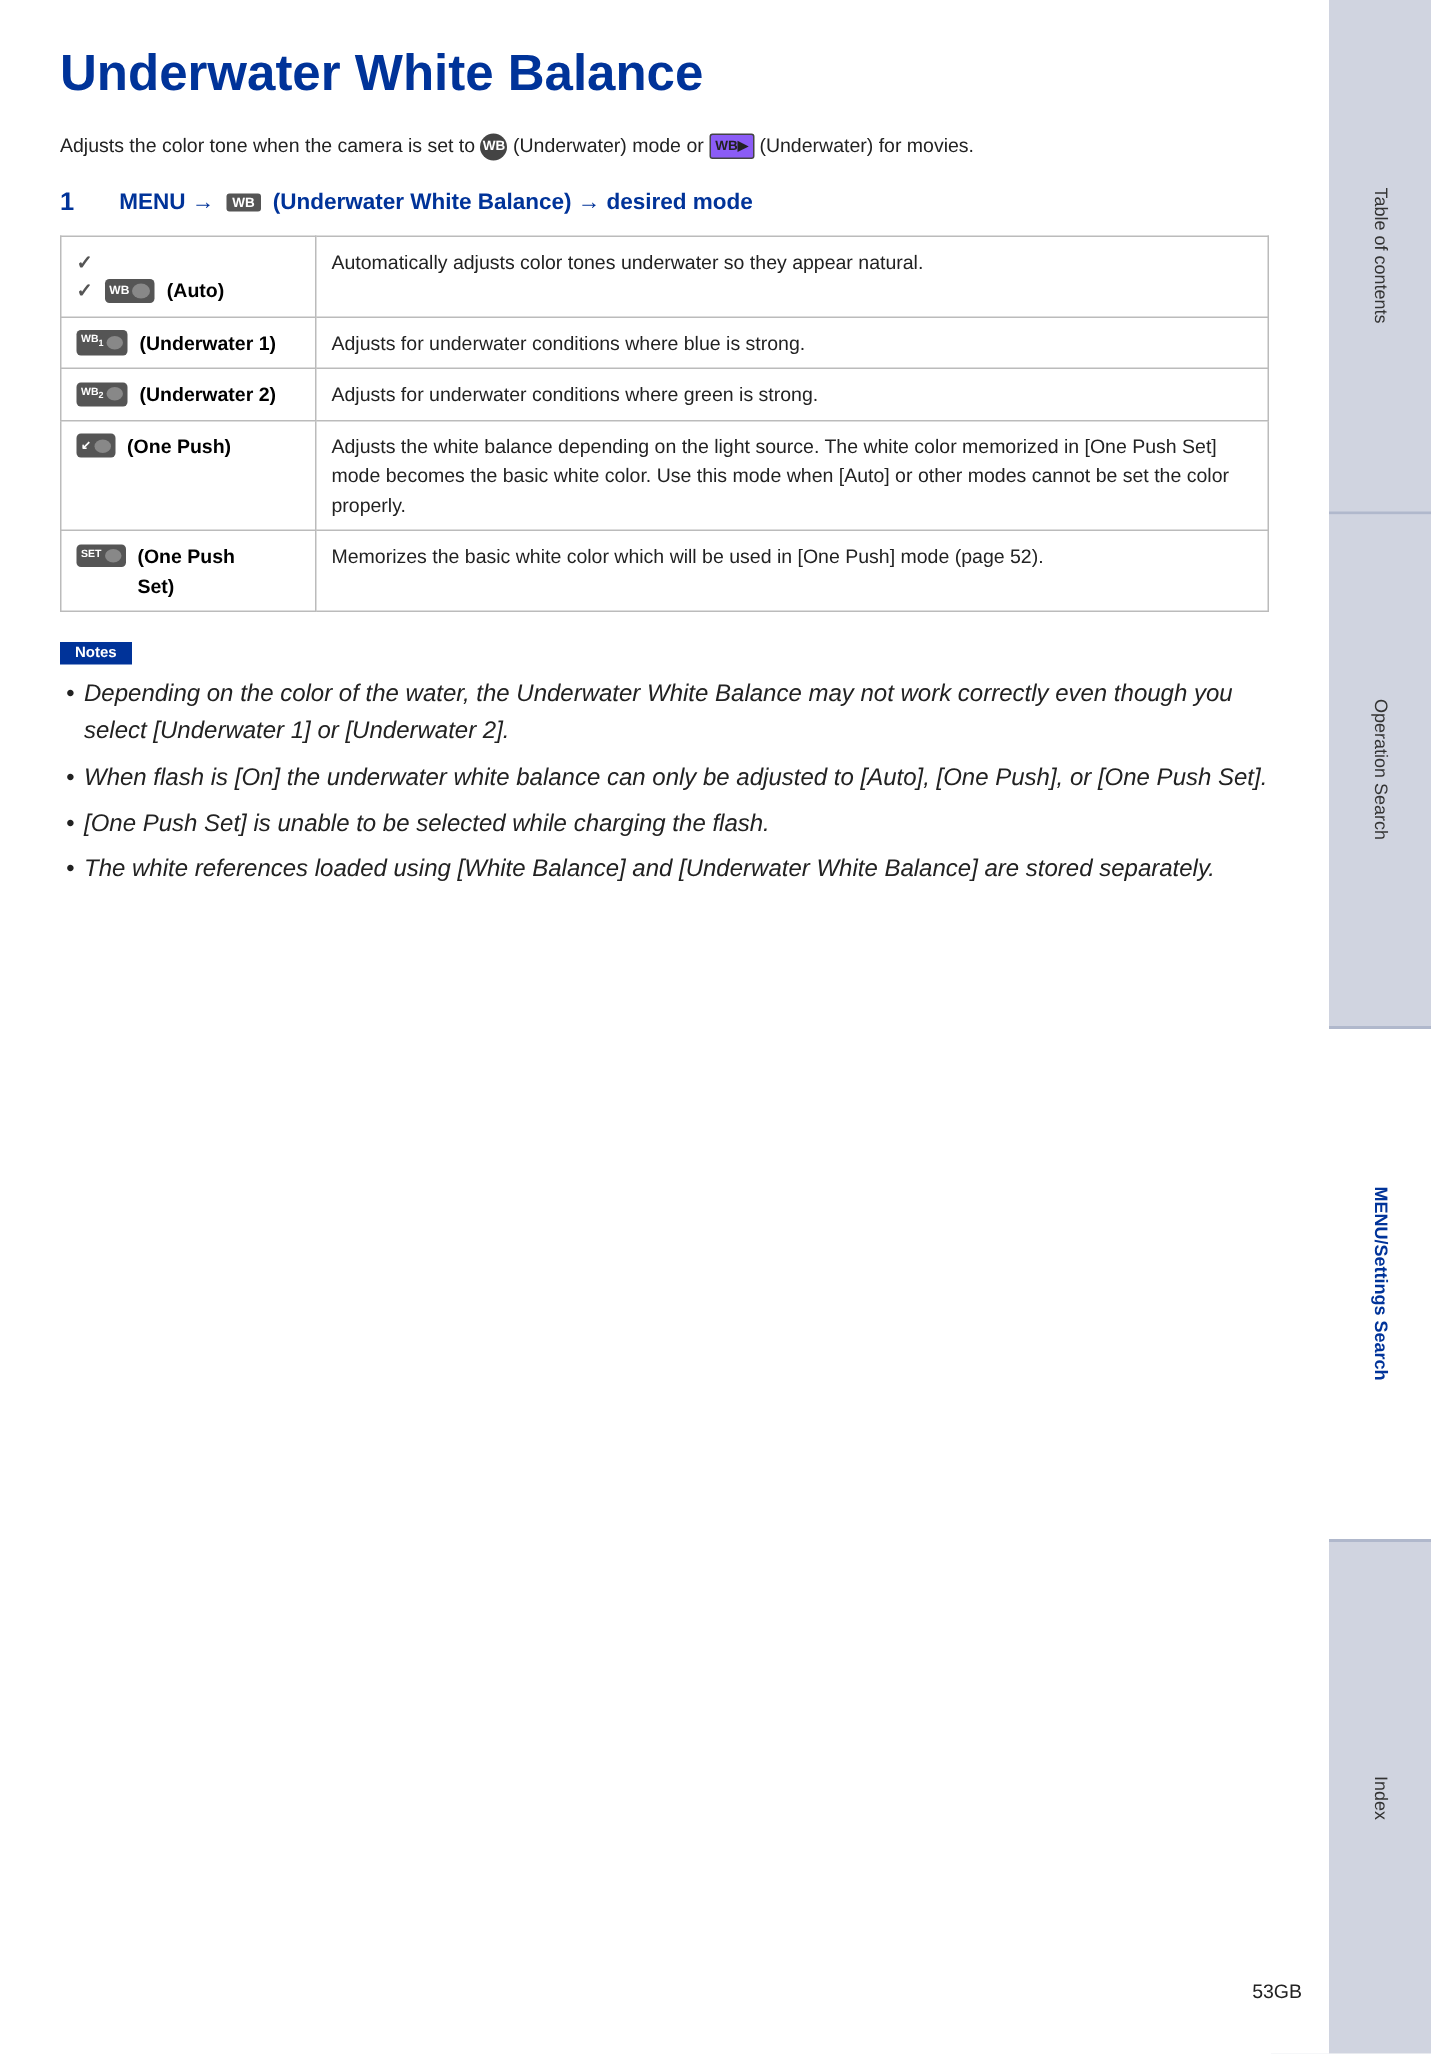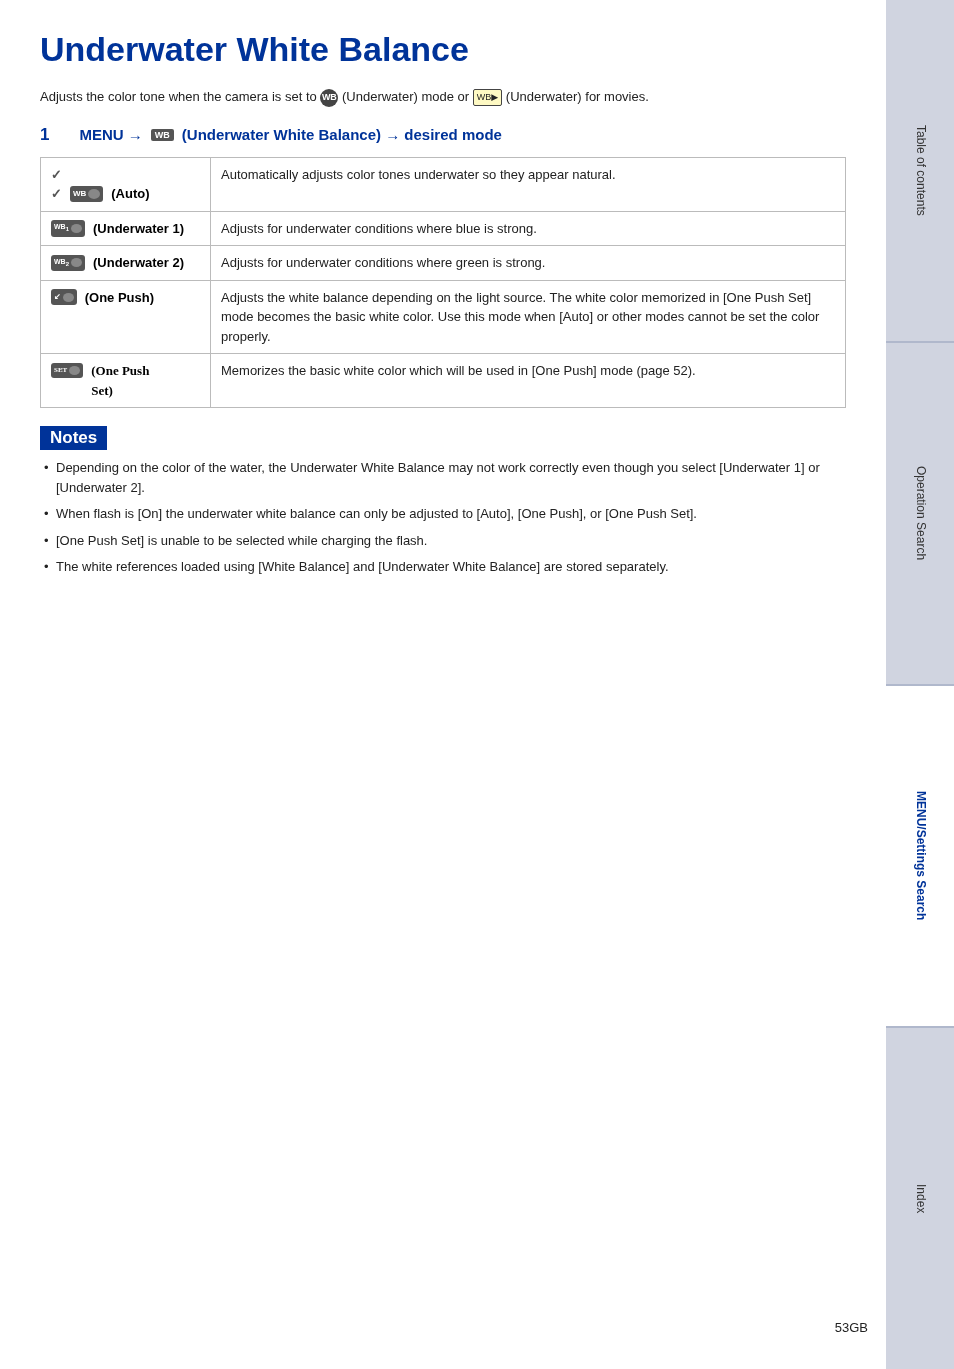--- a/index.html
+++ b/index.html
@@ -78,39 +78,40 @@
 
     .mode-table .col-desc {
       color: #222;
     }
 
     
     .notes-label {
       display: inline-block;
       background: #003399;
       color: #fff;
-      font-size: 17px;
+      font-size: 10px;
       font-weight: bold;
       padding: 2px 10px;
       margin-bottom: 8px;
     }
 
     .notes-list {
       list-style: none;
       padding: 0;
       margin: 0;
     }
 
     .notes-list li {
-      font-size: 13px;
+      font-size: 16px;
       color: #222;
       line-height: 1.55;
       margin-bottom: 6px;
       padding-left: 16px;
       position: relative;
+      font-style: italic;
     }
 
     .notes-list li::before {
       content: "•";
       position: absolute;
       left: 4px;
     }
 
     
     .page-number {
@@ -170,21 +171,21 @@
 <div class="main-content">
 
   <h1 class="page-title">Underwater White Balance</h1>
 
   <p class="intro-text">
     Adjusts the color tone when the camera is set to
     <span style="display:inline-flex;align-items:center;vertical-align:middle;background:#444;border-radius:50%;width:18px;height:18px;justify-content:center;">
       <span style="color:#fff;font-size:9px;font-weight:bold;">WB</span>
     </span>
     (Underwater) mode or
-    <span style="display:inline-flex;align-items:center;vertical-align:middle;border:1px solid #444;border-radius:2px;padding:1px 3px;font-size:9px;font-weight:normal;background:#fef9c3;">WB▶</span>
+    <span style="display:inline-flex;align-items:center;vertical-align:middle;border:1px solid #444;border-radius:2px;padding:1px 3px;font-size:9px;font-weight:bold;background:#8b5cf6;">WB▶</span>
     (Underwater) for movies.
   </p>
 
   <div class="step-heading">
     <span class="step-num">1</span>
     <span style="margin-left:6px;padding-left:20px;">MENU →</span>
     <span style="display:inline-flex;align-items:center;margin:0 4px;vertical-align:middle;background:#555;border-radius:2px;padding:1px 4px;">
       <span style="color:#fff;font-size:9px;font-weight:bold;">WB</span>
     </span>
     <span>(Underwater White Balance) → desired mode</span>
@@ -241,21 +242,21 @@
               <span style="display:inline-block;width:11px;height:9px;background:#888;border-radius:50%;margin-left:2px;"></span>
             </span>
             <strong>(One Push)</strong>
           </div>
         </td>
         <td class="col-desc">Adjusts the white balance depending on the light source. The white color memorized in [One Push Set] mode becomes the basic white color. Use this mode when [Auto] or other modes cannot be set the color properly.</td>
       </tr>
 
       <tr>
         <td class="col-mode">
-          <div class="mode-icon-cell" style="align-items:flex-start;font-family:Liberation Serif, serif;">
+          <div class="mode-icon-cell" style="align-items:flex-start;">
             <span style="display:inline-flex;align-items:center;background:#555;border-radius:3px;padding:2px 3px;margin-right:4px;margin-top:2px;">
               <span style="color:#fff;font-size:7px;font-weight:bold;">SET</span>
               <span style="display:inline-block;width:11px;height:9px;background:#888;border-radius:50%;margin-left:2px;"></span>
             </span>
             <strong>(One Push<br>Set)</strong>
           </div>
         </td>
         <td class="col-desc">Memorizes the basic white color which will be used in [One Push] mode (page 52).</td>
       </tr>
     </tbody>

